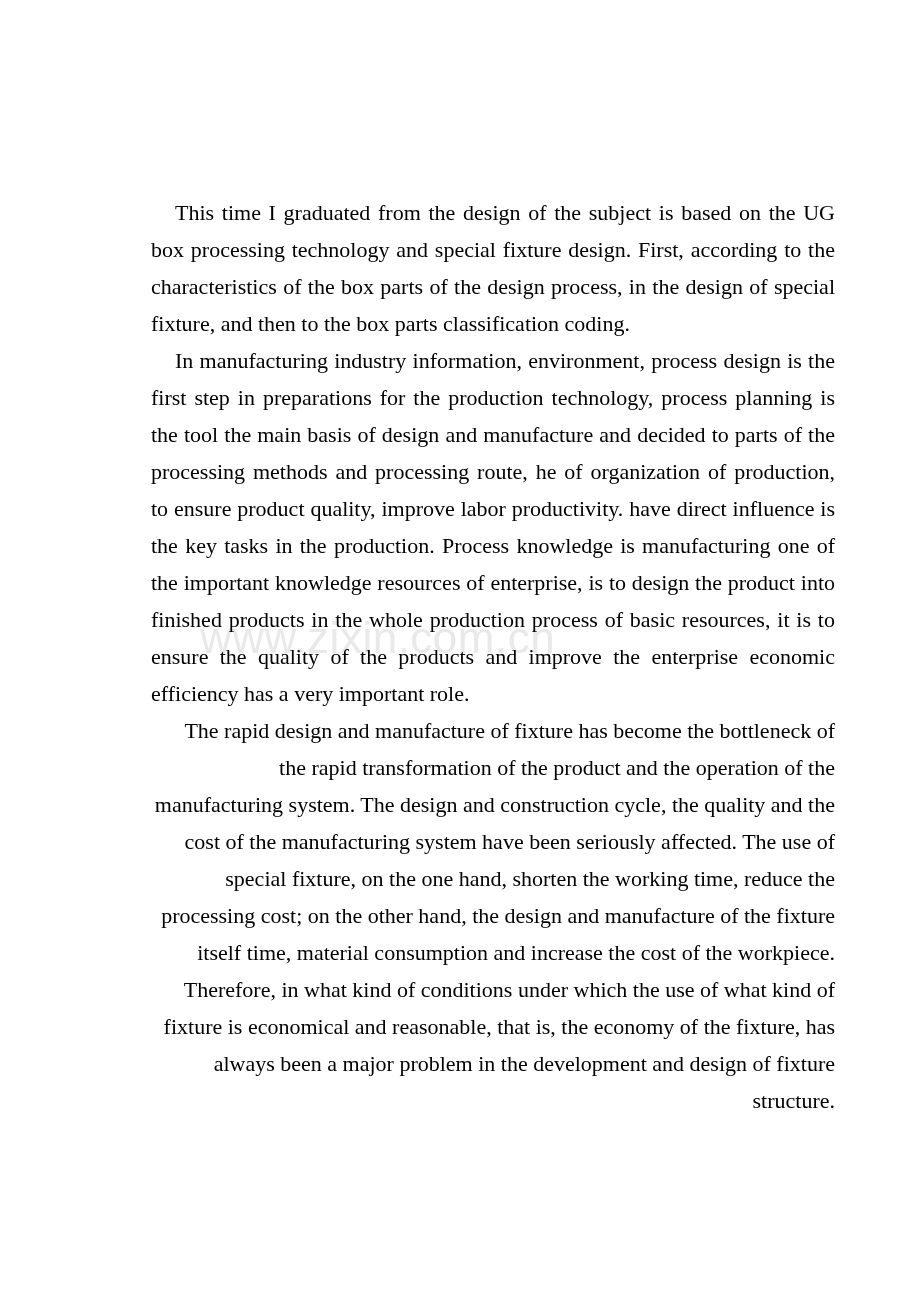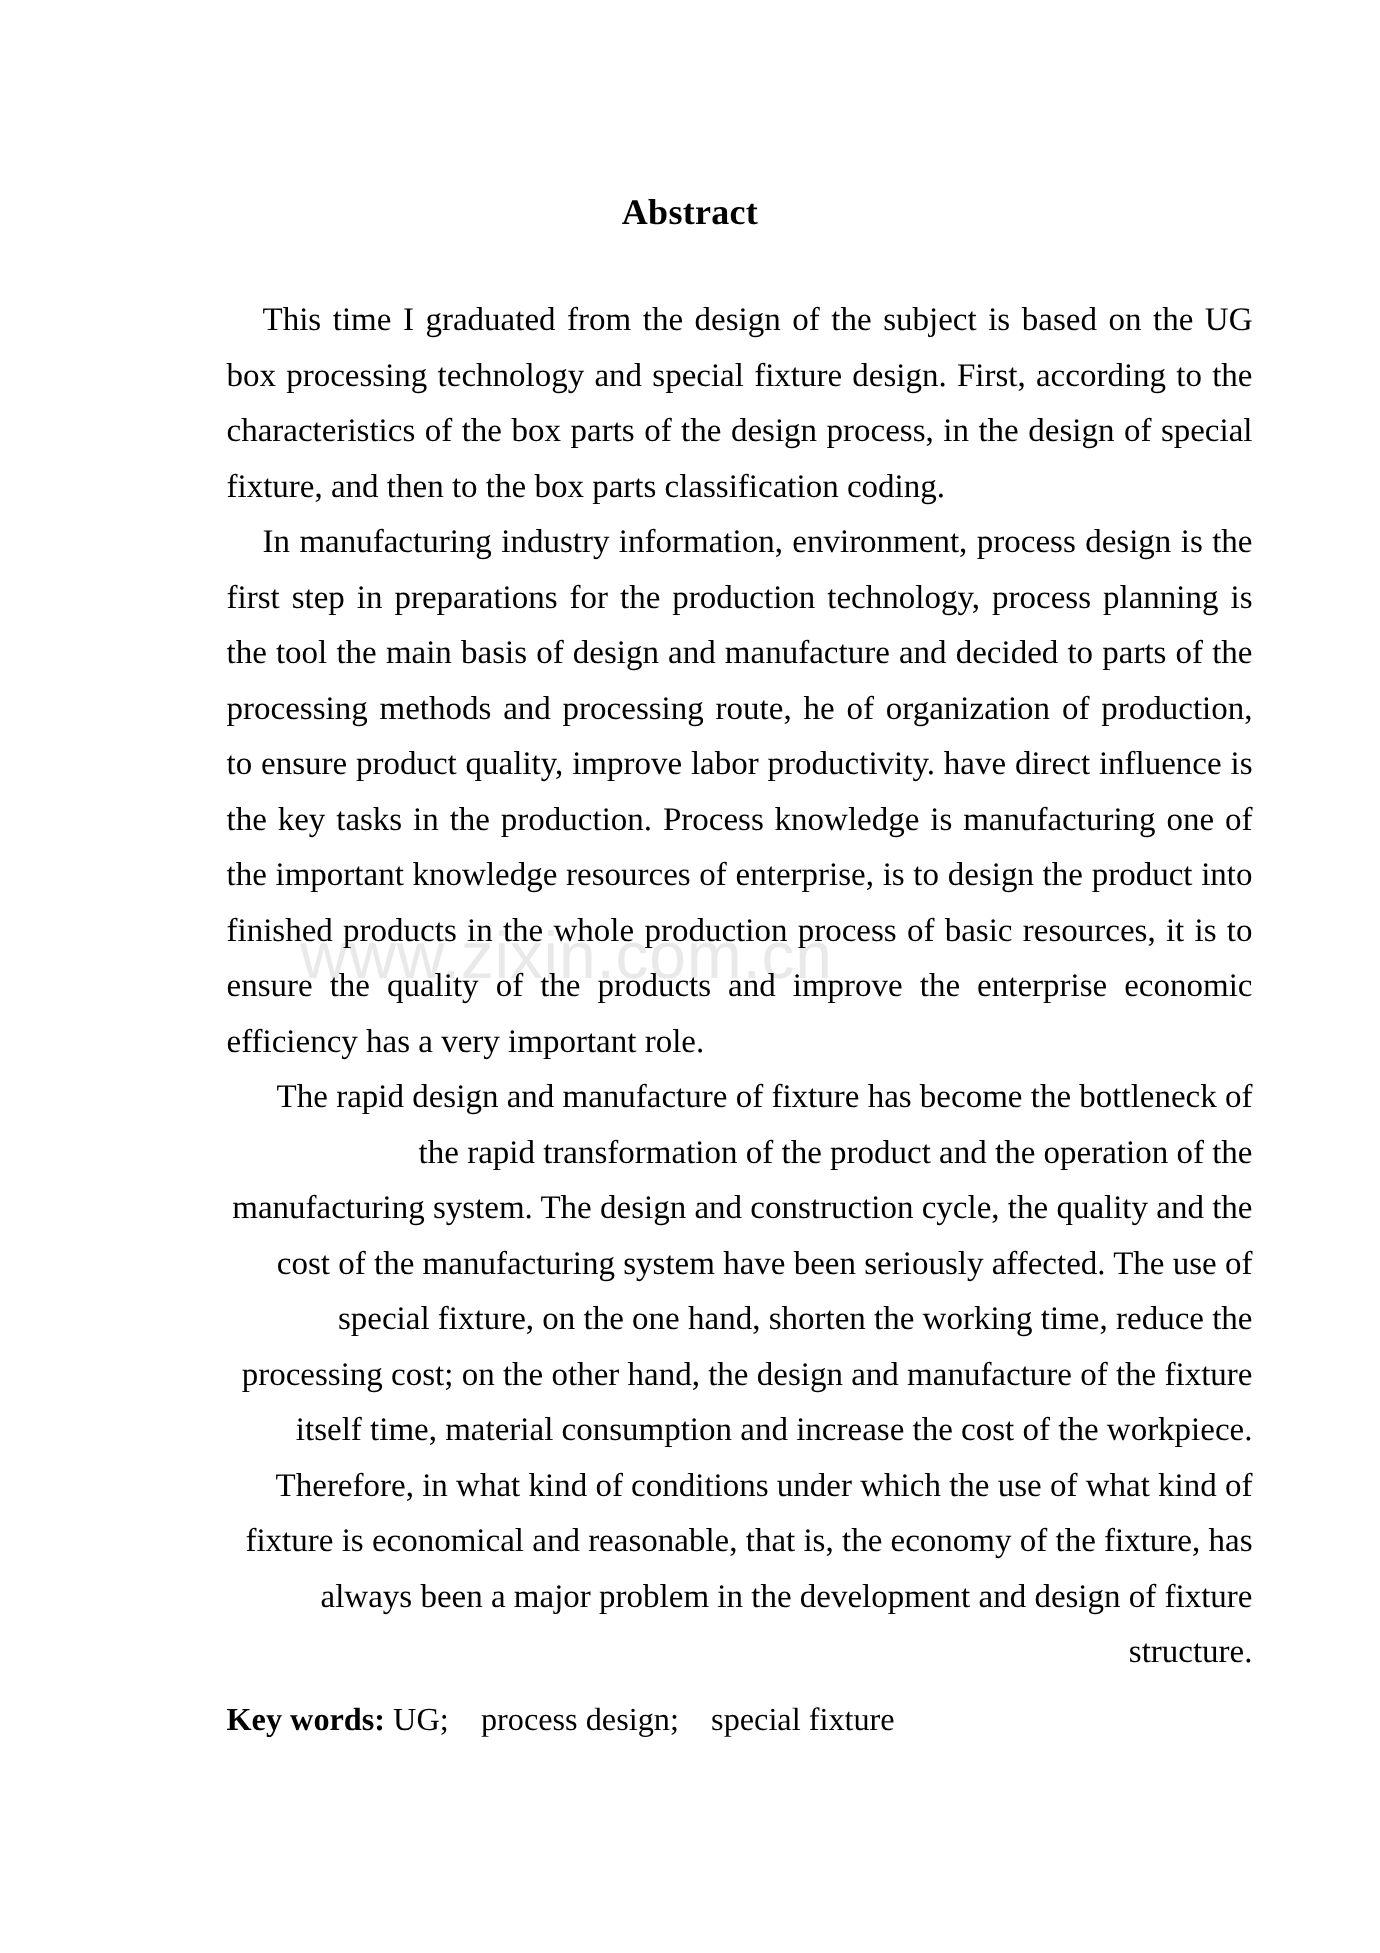--- a/index.html
+++ b/index.html
@@ -85,23 +85,21 @@
   }
   .body-block { position: absolute; }
 </style>
 </head>
 <body>
 
 <div class="page">
 
   <div class="watermark">www.zixin.com.cn</div>
 
-  <div class="doc-title">Abstract</div>
 
   <div class="body-block">
     <p class="para">This time I graduated from the design of the subject is based on the UG box processing technology and special fixture design. First, according to the characteristics of the box parts of the design process, in the design of special fixture, and then to the box parts classification coding.</p>
     <p class="para">In manufacturing industry information, environment, process design is the first step in preparations for the production technology, process planning is the tool the main basis of design and manufacture and decided to parts of the processing methods and processing route, he of organization of production, to ensure product quality, improve labor productivity. have direct influence is the key tasks in the production. Process knowledge is manufacturing one of the important knowledge resources of enterprise, is to design the product into finished products in the whole production process of basic resources, it is to ensure the quality of the products and improve the enterprise economic efficiency has a very important role.</p>
     <p class="para">The rapid design and manufacture of fixture has become the bottleneck of the rapid transformation of the product and the operation of the manufacturing system. The design and construction cycle, the quality and the cost of the manufacturing system have been seriously affected. The use of special fixture, on the one hand, shorten the working time, reduce the processing cost; on the other hand, the design and manufacture of the fixture itself time, material consumption and increase the cost of the workpiece. Therefore, in what kind of conditions under which the use of what kind of fixture is economical and reasonable, that is, the economy of the fixture, has always been a major problem in the development and design of fixture structure.</p>
   </div>
 
-  <div class="keywords"><span class="kw-label">Key words: </span><span>UG;    process design;    special fixture</span></div>
 
 </div>
 
 </body></html>

